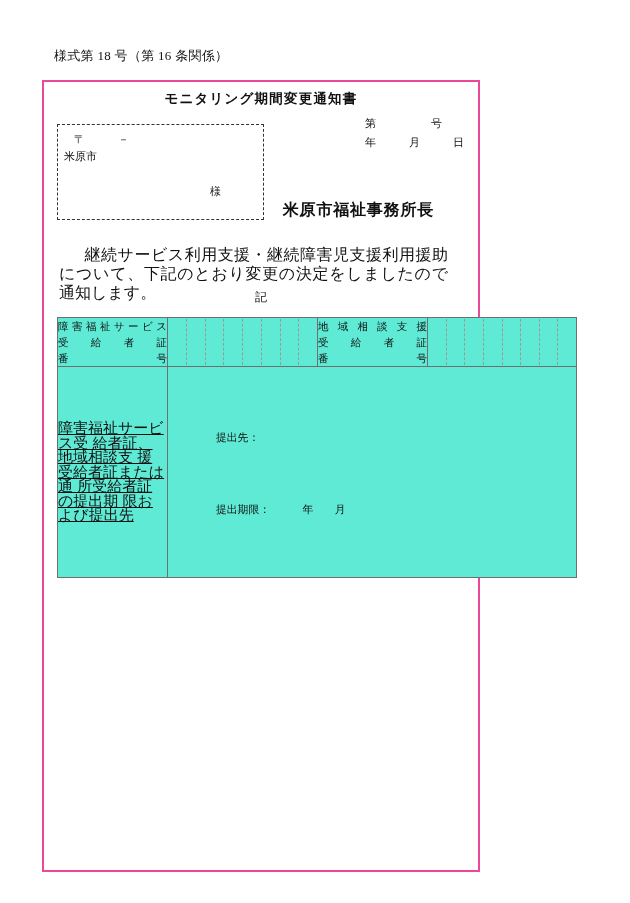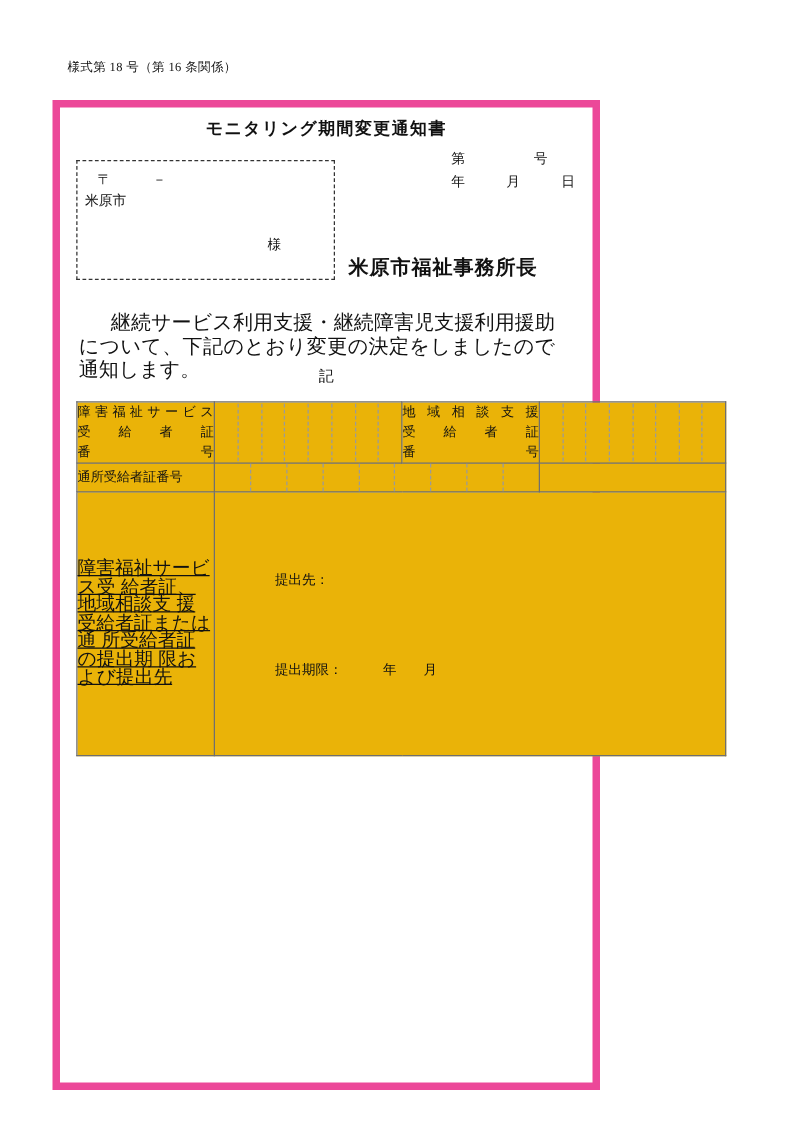--- a/index.html
+++ b/index.html
@@ -15,33 +15,33 @@
     position: relative;
     overflow: hidden;
   }
 
   
   .form-no {
     position: absolute;
     left: 54px;
     top: 47px;
     font-family: "Liberation Serif", "DejaVu Serif", serif;
-    font-size: 10px;
+    font-size: 13px;
     letter-spacing: 0.3px;
     white-space: nowrap;
   }
 
   
   .page-frame {
     position: absolute;
     left: 42px;
     top: 80px;
     width: 438px;
     height: 792px;
-    border: 6px solid #ec4899;
+    border: 2px solid #ec4899;
     box-sizing: border-box;
     background: #ffffff;
   }
 
   .inner {
     position: absolute;
     left: 0;
     top: 0;
     right: 0;
     bottom: 0;
@@ -144,21 +144,21 @@
     top: 235px;
     width: 519px;
     border-collapse: collapse;
     table-layout: fixed;
     font-size: 10.5px;
   }
   .form-table td {
     border: 1px solid #6f6f6f;
     padding: 0;
     vertical-align: middle;
-    background: #eab308;
+    background: #5eead4;
   }
 
   .lbl {
     padding: 4px 6px;
     line-height: 16px;
     white-space: pre-line;
   }
   .lbl-just {
     text-align: justify;
     text-align-last: justify;
@@ -268,37 +268,20 @@
               <span></span>
               <span></span>
               <span></span>
               <span></span>
               <span></span>
               <span></span>
             </div>
           </td>
         </tr>
 
-        <tr>
-          <td class="lbl lbl-plain">通所受給者証番号</td>
-          <td class="gridcell short" colspan="2">
-            <div class="cellgrid">
-              <span></span>
-              <span></span>
-              <span></span>
-              <span></span>
-              <span></span>
-              <span></span>
-              <span></span>
-              <span></span>
-              <span></span>
-            </div>
-          </td>
-          <td class="blank-cell"></td>
-        </tr>
 
 
 
         <tr class="row-h-submit">
           <td class="lbl-5line">障害福祉サービス受
 給者証、地域相談支
 援受給者証または通
 所受給者証の提出期
 限および提出先</td>
           <td colspan="3">

